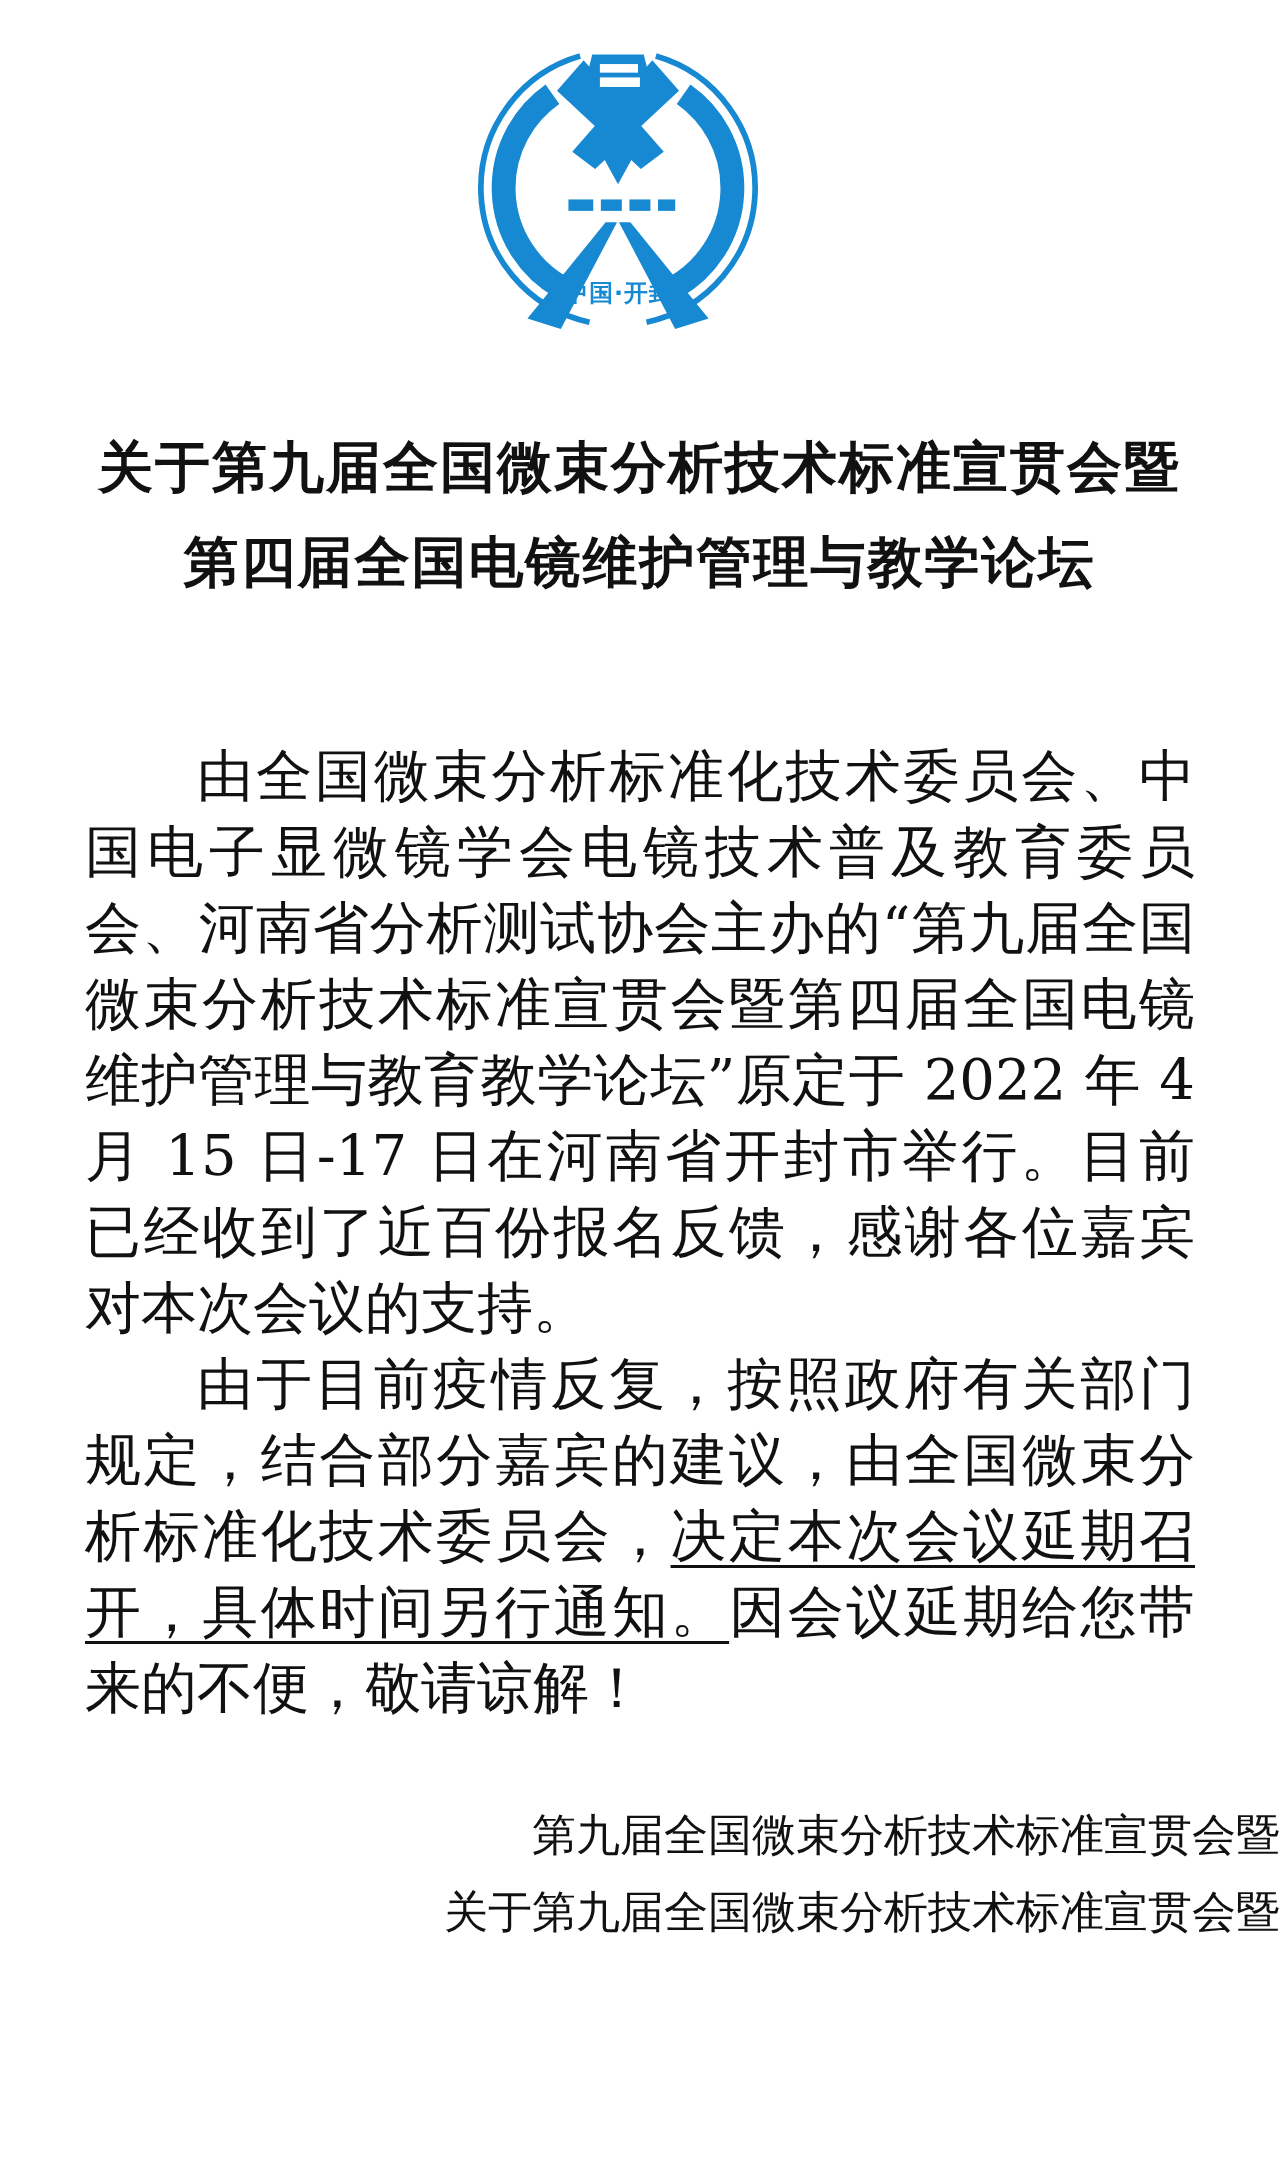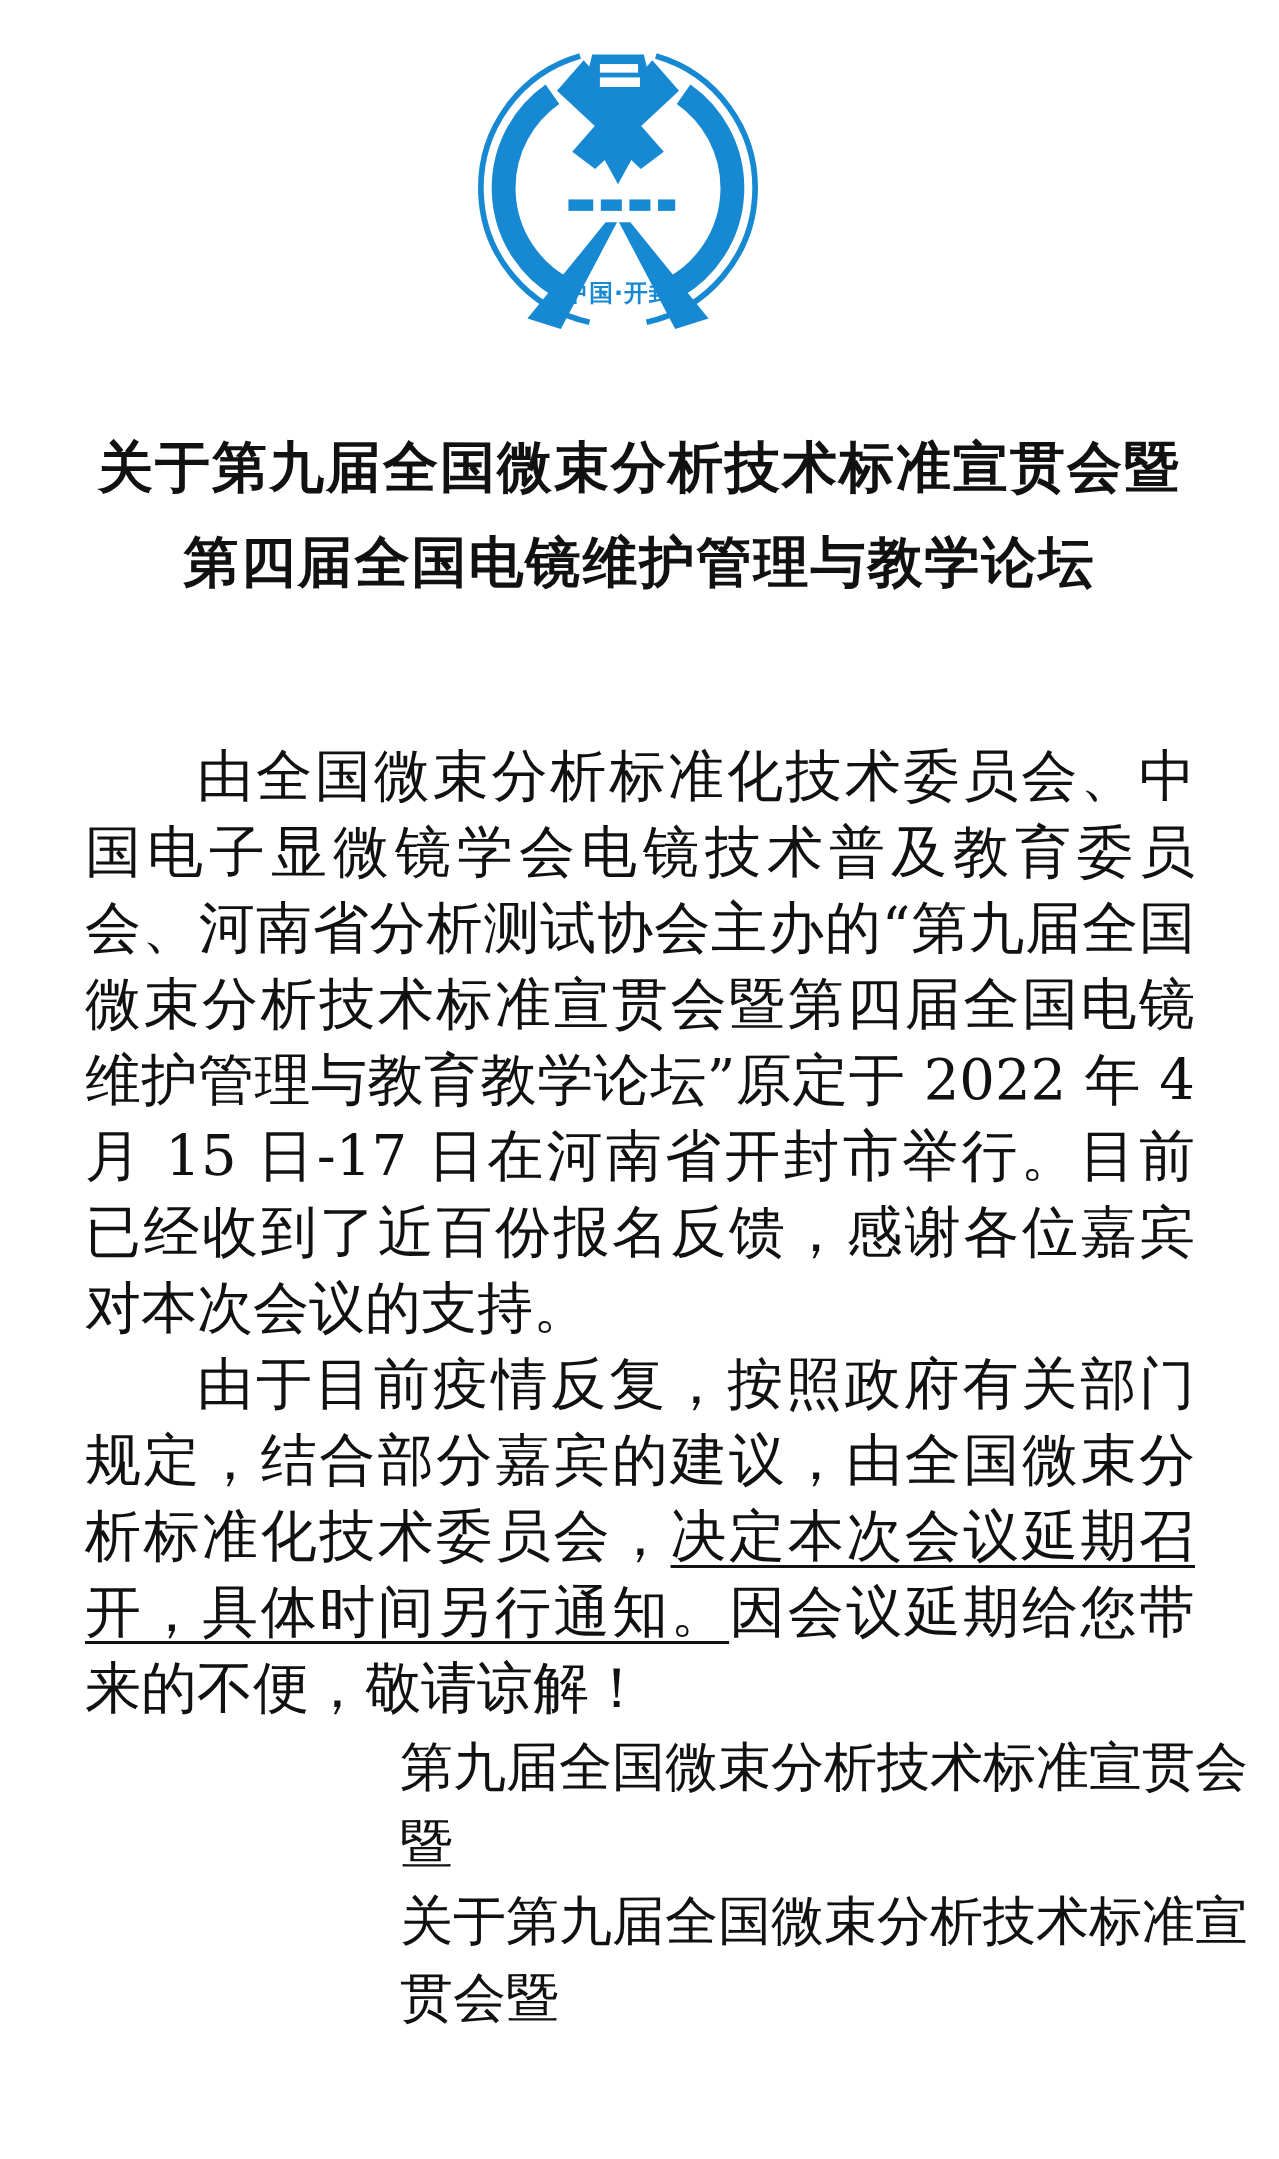--- a/index.html
+++ b/index.html
@@ -25,22 +25,22 @@
     text-align:justify;text-justify:inter-ideograph;
   }
   .body-block p{margin:0;text-indent:2em;}
   .body-block p.closing{margin-top:18px;}
   .u-key{
     text-decoration:underline;
     text-decoration-thickness:3px;
     text-underline-offset:10px;
   }
   .signature-block{
-    position:absolute;left:400px;top:1728px;width:880px;
-    text-align:left;font-size:53px;line-height:77px;
+    position:absolute;left:400px;top:1796px;width:880px;
+    text-align:right;font-size:44px;line-height:77px;
   }
 </style>
 </head>
 <body>
 
 <div class="logo-wrap">
   <svg viewBox="0 0 300 300" xmlns="http://www.w3.org/2000/svg">
     <g fill="#1789d3" stroke="none">
 
       <path d="M 189.7 11.6 A 144 144 0 0 1 179.9 290.8" fill="none" stroke="#1789d3" stroke-width="6"></path>

